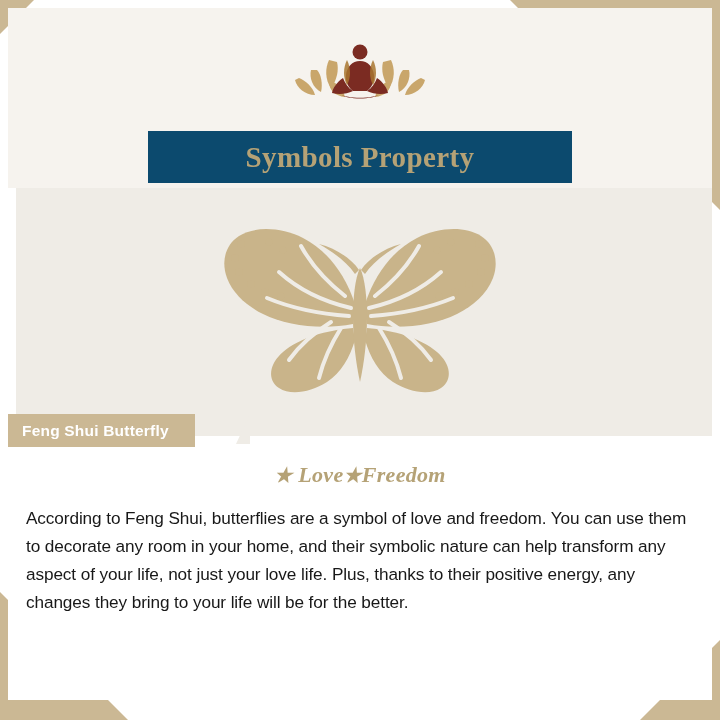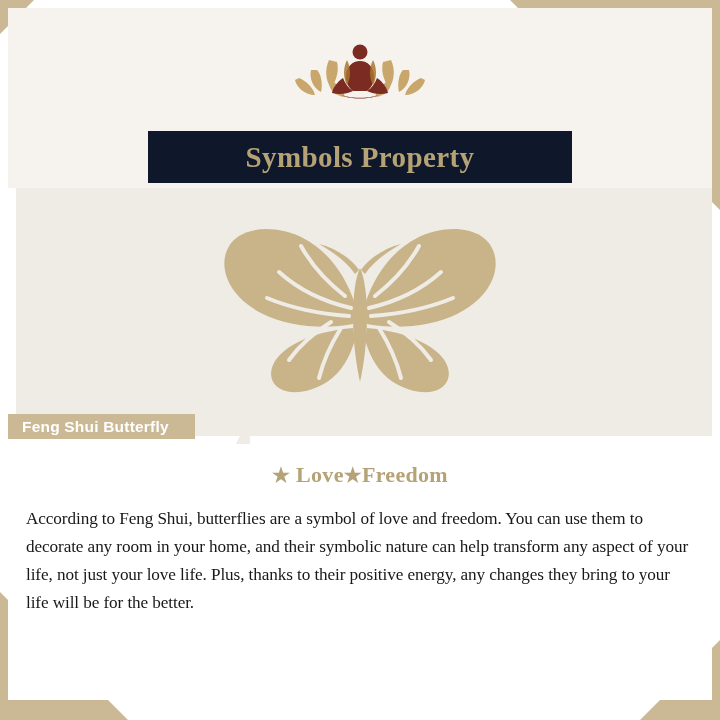--- a/index.html
+++ b/index.html
@@ -108,21 +108,21 @@
     font-family: "Liberation Serif", serif;
   }
 
   
   .title-plate {
     position: absolute;
     left: 140px;
     top: 123px;
     width: 424px;
     height: 52px;
-    background: #0f172a;
+    background: #0c4a6e;
     display: flex;
     align-items: center;
     justify-content: center;
   }
   .title-text {
     font-family: "Liberation Serif", serif;
     font-weight: bold;
     font-size: 29px;
     color: #b5a276;
     letter-spacing: 0.4px;
@@ -138,21 +138,21 @@
     display: flex;
     align-items: center;
     justify-content: center;
   }
 
   
   .tag {
     position: absolute;
     left: 0;
     top: 406px;
-    height: 25px;
+    height: 33px;
     background: #cbb894;
     color: #ffffff;
     font-size: 15.5px;
     font-weight: bold;
     display: flex;
     align-items: center;
     padding: 0 26px 0 14px;
     font-family: "Liberation Sans", sans-serif;
     letter-spacing: 0.2px;
   }
@@ -176,27 +176,28 @@
     box-sizing: border-box;
   }
   .subtitle {
     text-align: center;
     font-size: 22px;
     font-weight: bold;
     color: #b5a276;
     font-family: "Liberation Serif", serif;
     letter-spacing: 0.3px;
     margin-bottom: 12px;
+    font-style: italic;
   }
   .subtitle .star { font-size: 20px; }
   .paragraph {
     font-size: 17.2px;
     line-height: 1.62;
     color: #181818;
-    font-family: Liberation Serif, serif;
+    font-family: Liberation Sans, sans-serif;
     text-align: left;
     letter-spacing: -0.1px;
   }
 </style>
 </head>
 <body>
 
 <div id="page">
 
   <div class="corner corner-tl"></div>

